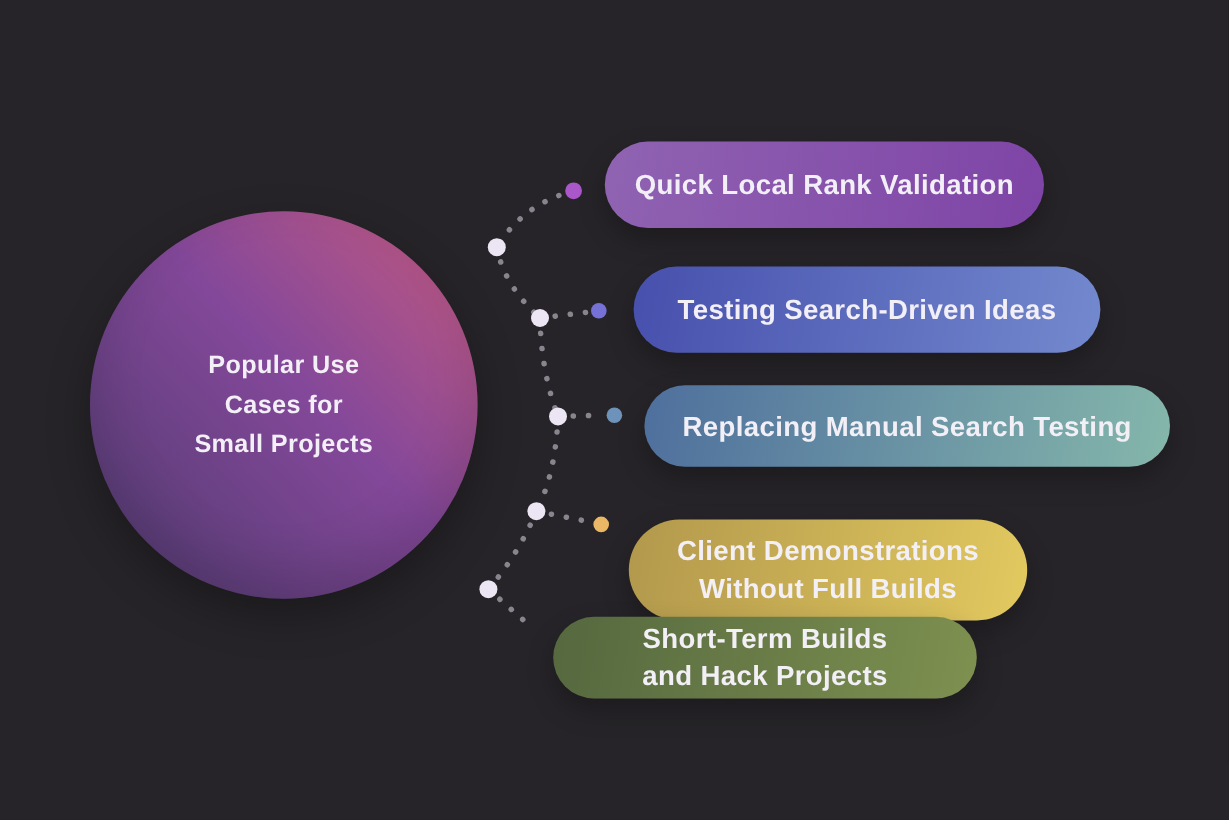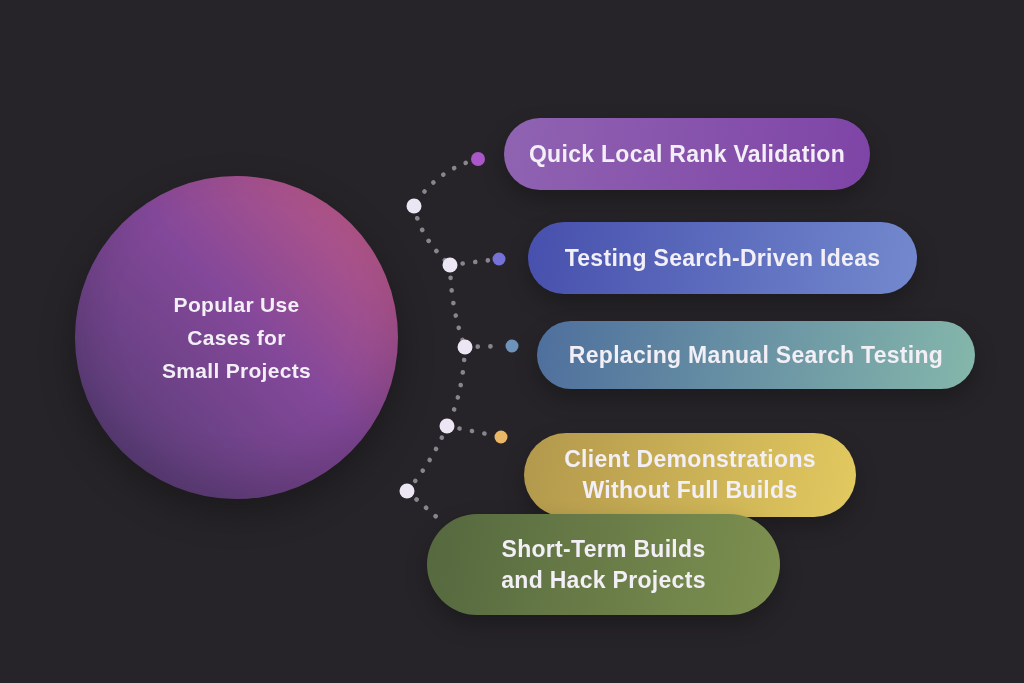--- a/index.html
+++ b/index.html
@@ -30,21 +30,21 @@
     box-shadow:0 10px 22px rgba(0,0,0,.26);
   }
   .pill-label{
     white-space:pre-line;text-align:center;
     font-size:23px;font-weight:600;letter-spacing:.3px;line-height:1.33;
   }
   .pill-0{left:504px;top:118px;width:366px;height:72px;}
   .pill-1{left:528px;top:222px;width:389px;height:72px;}
   .pill-2{left:537px;top:321px;width:438px;height:68px;}
   .pill-3{left:524px;top:413px;width:332px;height:84px;margin-top:20px;}
-  .pill-4{left:427px;top:514px;width:353px;height:101px;}
+  .pill-4{left:461px;top:514px;width:353px;height:68px;}
 </style>
 </head>
 <body>
 
 <div class="canvas" style="background: rgb(38, 36, 40);">
 
   <svg class="connectors" viewBox="0 0 1024 683" xmlns="http://www.w3.org/2000/svg">
 
     <path class="trail" d="M478,159 Q436,170 414,206" stroke="#8e8b93"></path>
     <path class="trail" d="M414,206 Q420,238 450,265" stroke="#8e8b93"></path>

